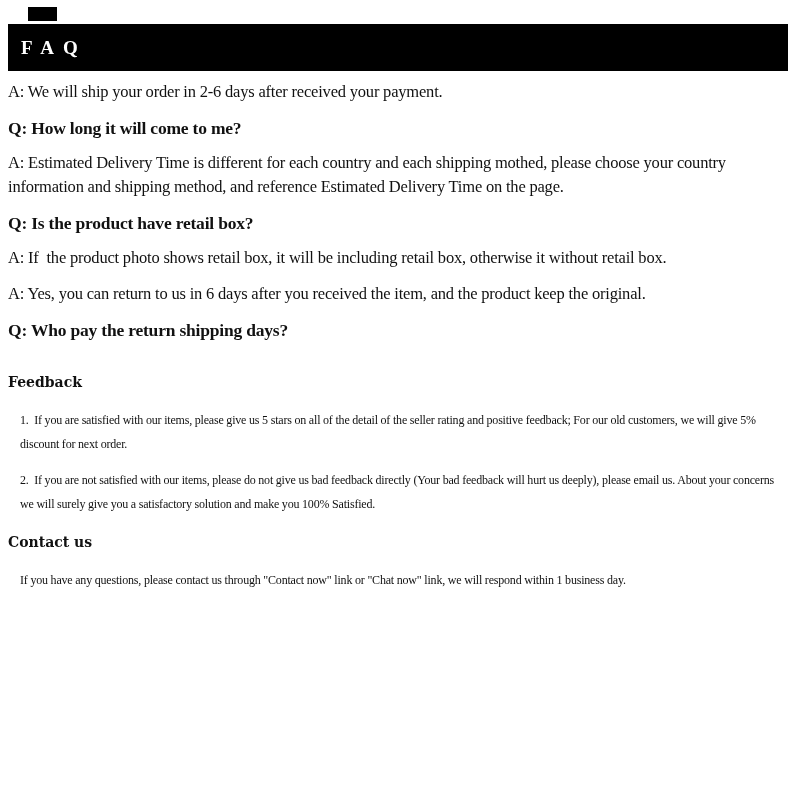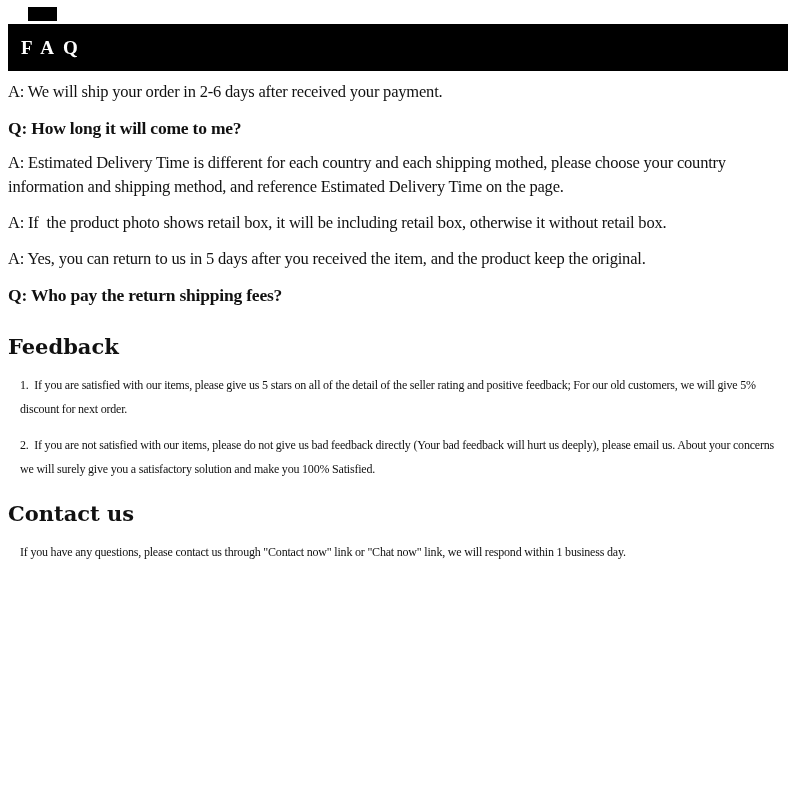--- a/index.html
+++ b/index.html
@@ -54,26 +54,26 @@
   .a {
     font-size: 16.5px;
     line-height: 24px;
     margin: 0 0 12px 0;
     white-space: pre-wrap;
     letter-spacing: -0.2px;
   }
   .section-heading {
     font-family: "DejaVu Serif", serif;
     font-weight: bold;
-    font-size: 21px;
+    font-size: 14px;
     line-height: 28px;
     margin: 0 0 8px 0;
   }
   .feedback-heading { margin-top: 26px; }
-  .contact-heading { margin-top: 19px; }
+  .contact-heading { margin-top: 12px; }
   .body-par {
     font-size: 12px;
     line-height: 24px;
     margin: 12px;
     white-space: pre-wrap;
     letter-spacing: -0.2px;
   }
 </style>
 </head>
 <body>
@@ -86,25 +86,26 @@
     <span class="header-title">FAQ</span>
   </div>
 
   <div class="content">
 
     <p class="a">A: We will ship your order in 2-6 days after received your payment.</p>
 
     <p class="q">Q: How long it will come to me?</p>
     <p class="a">A: Estimated Delivery Time is different for each country and each shipping mothed, please choose your country information and shipping method, and reference Estimated Delivery Time on the page.</p>
 
+    <p class="q">Q: Is the product have retail box?</p>
     <p class="a">A: If  the product photo shows retail box, it will be including retail box, otherwise it without retail box.</p>
 
-    <p class="a">A: Yes, you can return to us in 5 days after you received the item, and the product keep the original.</p>
+    <p class="a">A: Yes, you can return to us in 6 days after you received the item, and the product keep the original.</p>
 
-    <p class="q">Q: Who pay the return shipping fees?</p>
+    <p class="q">Q: Who pay the return shipping days?</p>
 
     <h2 class="section-heading feedback-heading">Feedback</h2>
     <p class="body-par">1.  If you are satisfied with our items, please give us 5 stars on all of the detail of the seller rating and positive feedback; For our old customers, we will give 5% discount for next order.</p>
     <p class="body-par">2.  If you are not satisfied with our items, please do not give us bad feedback directly (Your bad feedback will hurt us deeply), please email us. About your concerns we will surely give you a satisfactory solution and make you 100% Satisfied.</p>
 
     <h2 class="section-heading contact-heading">Contact us</h2>
     <p class="body-par">If you have any questions, please contact us through "Contact now" link or "Chat now" link, we will respond within 1 business day.</p>
 
   </div>
 

